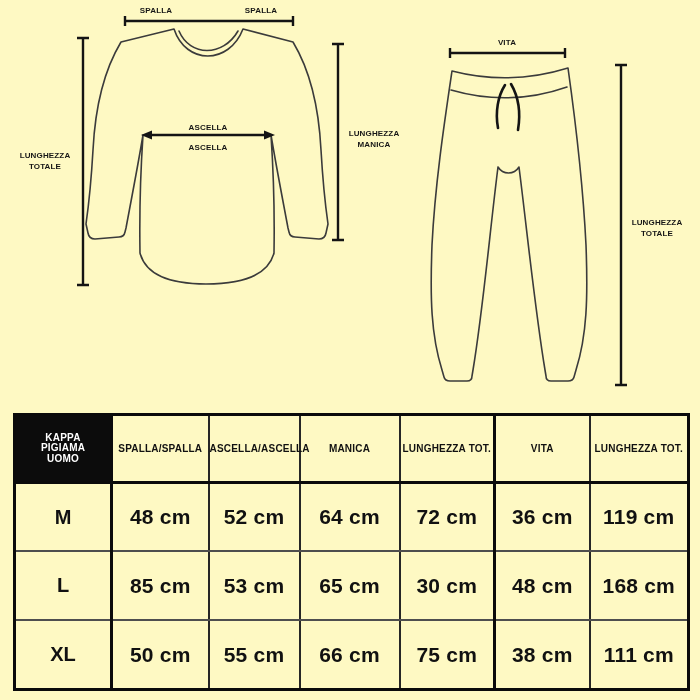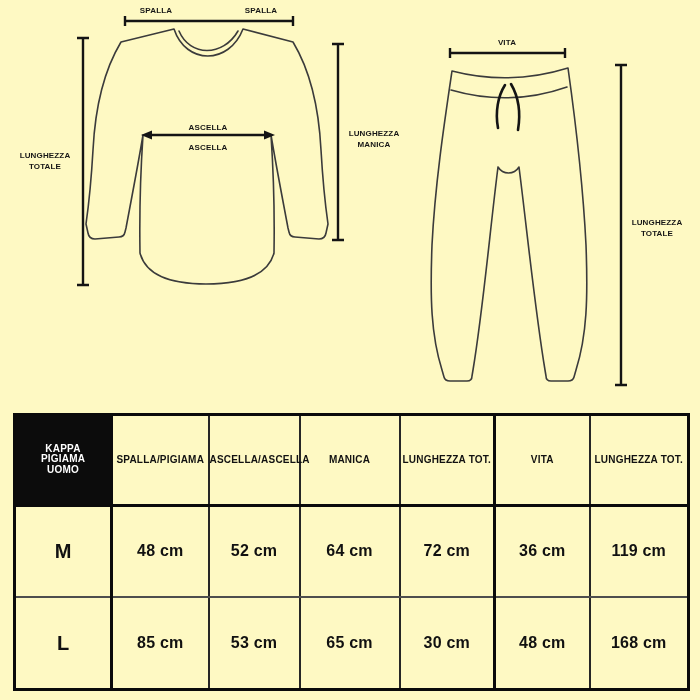--- a/index.html
+++ b/index.html
@@ -38,21 +38,21 @@
   .size-chart .corner-cell{
     background:#0c0c0c;color:#ffffff;
     font-size:13.5px;font-weight:700;line-height:1.06;letter-spacing:.3px;
   }
   .size-chart .size-cell{
     font-size:20px;font-weight:700;
     border-right:3px solid #0b0b0b;border-left:3px solid #0b0b0b;
   }
   .size-chart .corner-cell{border-right:3px solid #0b0b0b;border-left:3px solid #0b0b0b;}
   .size-chart .group-end{border-right:3px solid #0b0b0b;}
-  .size-chart td.value-cell{font-size:16px;font-weight:700;letter-spacing:.2px;}
+  .size-chart td.value-cell{font-size:21px;font-weight:700;letter-spacing:.2px;}
   .size-chart tr.header-row{height:55px;}
   .size-chart tr.data-row{height:56px;}
 </style>
 </head>
 <body>
 
 <div class="sheet">
 
   <svg width="700" height="400" viewBox="0 0 700 400">
 
@@ -130,21 +130,21 @@
         <col style="width:95px">
         <col style="width:99px">
     </colgroup>
     <tbody>
       <tr class="header-row">
         <th class="corner-cell">
           <div>KAPPA</div>
           <div>PIGIAMA</div>
           <div>UOMO</div>
         </th>
-        <th>SPALLA/PIGIAMA</th>
+        <th>SPALLA/SPALLA</th>
         <th>ASCELLA/ASCELLA</th>
         <th>MANICA</th>
         <th class="group-end">LUNGHEZZA TOT.</th>
         <th>VITA</th>
         <th>LUNGHEZZA TOT.</th>
       </tr>
 
       <tr class="data-row">
         <th class="size-cell">M</th>
         <td class="value-cell">48 cm</td>
@@ -158,16 +158,25 @@
       <tr class="data-row">
         <th class="size-cell">L</th>
         <td class="value-cell">85 cm</td>
         <td class="value-cell">53 cm</td>
         <td class="value-cell">65 cm</td>
         <td class="value-cell group-end">30 cm</td>
         <td class="value-cell">48 cm</td>
         <td class="value-cell">168 cm</td>
       </tr>
 
+      <tr class="data-row">
+        <th class="size-cell">XL</th>
+        <td class="value-cell">50 cm</td>
+        <td class="value-cell">55 cm</td>
+        <td class="value-cell">66 cm</td>
+        <td class="value-cell group-end">75 cm</td>
+        <td class="value-cell">38 cm</td>
+        <td class="value-cell">111 cm</td>
+      </tr>
 
     </tbody>
   </table>
 </div>
 
 </body></html>

